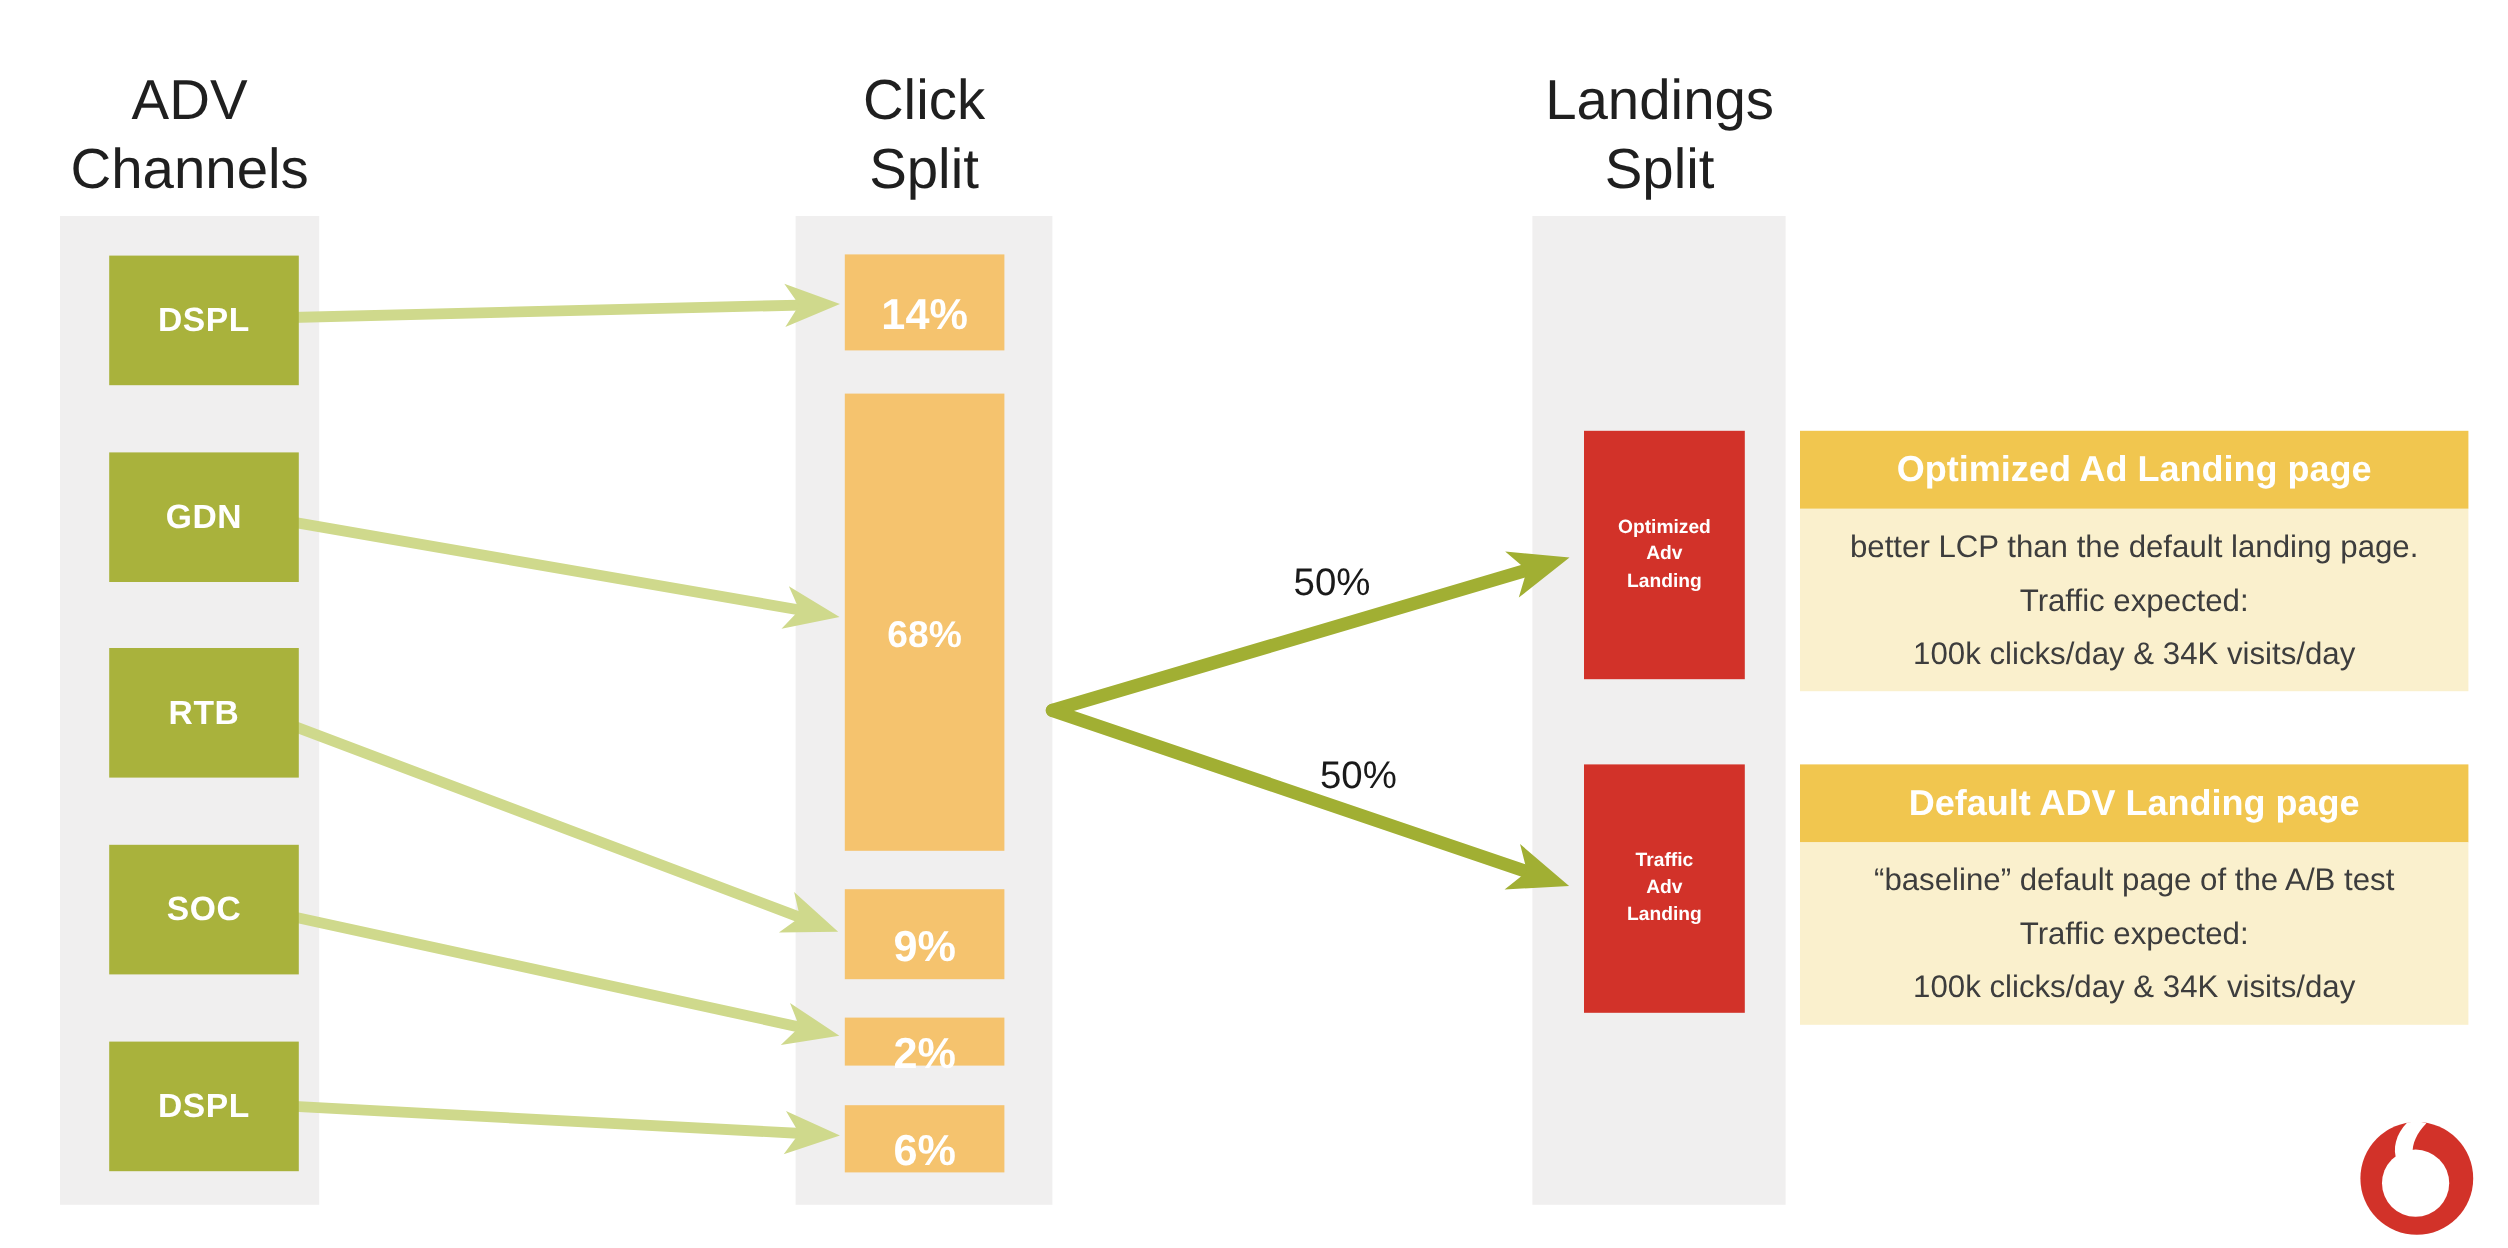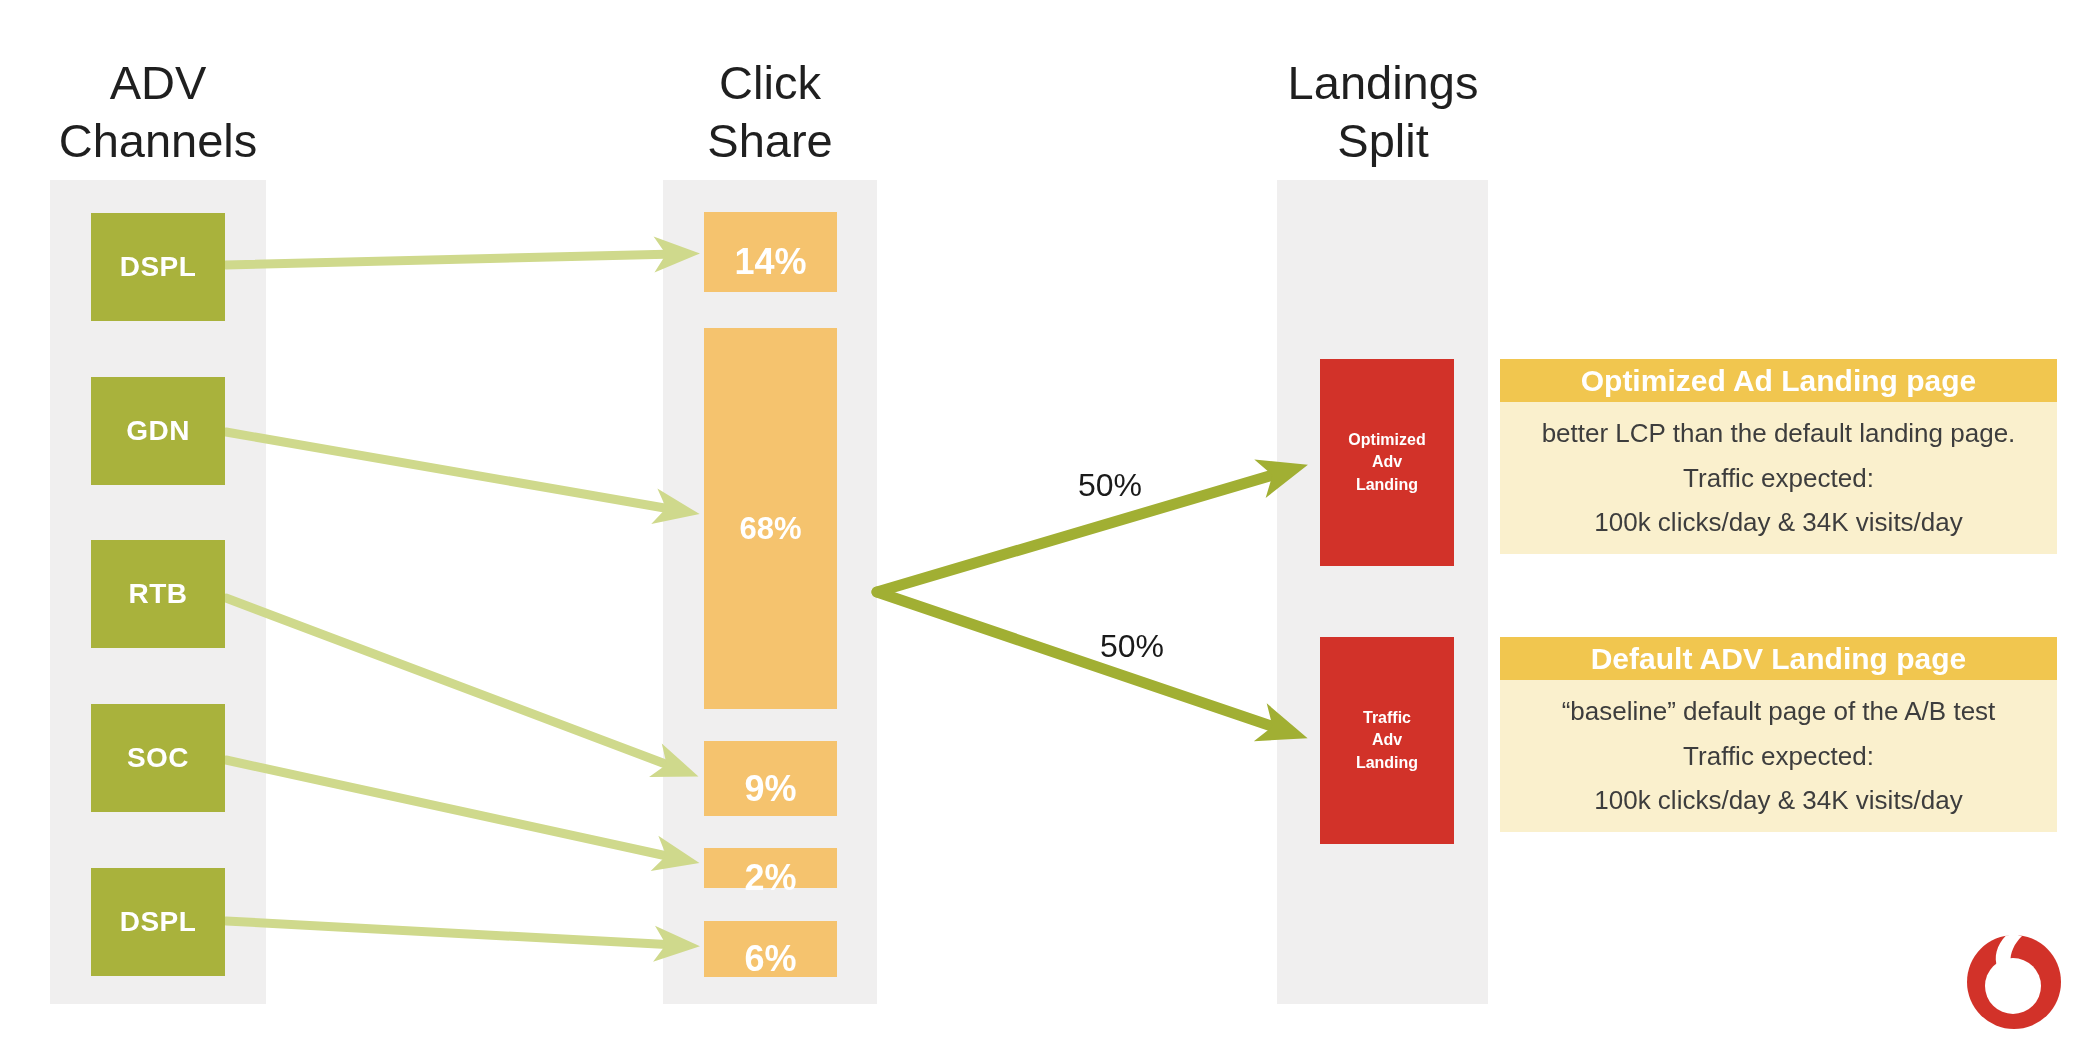--- a/index.html
+++ b/index.html
@@ -16,21 +16,21 @@
   .col-bg.c1{left:50px;width:216px;}
   .col-bg.c2{left:663px;width:214px;}
   .col-bg.c3{left:1277px;width:211px;}
 
   .col-title{position:absolute;top:54px;width:300px;text-align:center;
     font-size:47px;line-height:58px;color:var(--title_text);white-space:pre-line;font-weight:400;}
   .col-title.t1{left:8px;}
   .col-title.t2{left:620px;}
   .col-title.t3{left:1233px;}
 
-  .channel-box{position:absolute;left:91px;width:134px;height:108px;background:var(--channel_green);
+  .channel-box{position:absolute;left:91px;width:158px;height:108px;background:var(--channel_green);
     display:flex;align-items:center;justify-content:center;}
   .channel-box span{color:var(--label_white);font-weight:bold;font-size:28px;letter-spacing:.5px;}
   .ch1{top:213px;} .ch2{top:377px;} .ch3{top:540px;} .ch4{top:704px;} .ch5{top:868px;}
 
   .share-box{position:absolute;left:704px;width:133px;background:var(--share_orange);
     display:flex;align-items:center;justify-content:center;}
   .share-box span{color:var(--label_white);font-weight:bold;font-size:36px;margin-top:20px;}
   .s1{top:212px;height:80px;}
   .s2{top:328px;height:381px;} .s2 span{font-size:31px;}
   .s3{top:741px;height:75px;}
@@ -41,21 +41,21 @@
     display:flex;align-items:center;justify-content:center;text-align:center;}
   .landing-box span{color:var(--label_white);font-weight:bold;font-size:16px;line-height:1.38;white-space:pre-line;}
   .l1{top:359px;} .l2{top:637px;}
 
   .split-label{position:absolute;width:110px;text-align:center;
     font-size:32px;color:#1a1a1a;font-weight:400;}
   .p1{left:1055px;top:467px;} .p2{left:1077px;top:628px;}
 
   .card{position:absolute;left:1500px;width:557px;}
   .card.k1{top:359px;} .card.k2{top:637px;}
-  .card-header{height:43px;background:var(--card_header_gold);display:flex;align-items:center;justify-content:center;}
+  .card-header{height:65px;background:var(--card_header_gold);display:flex;align-items:center;justify-content:center;}
   .card-header span{color:var(--label_white);font-weight:bold;font-size:30px;}
   .card-body{height:152px;background:var(--card_body_cream);display:flex;flex-direction:column;
     justify-content:space-evenly;padding:2px 28px;box-sizing:border-box;}
   .card-line{text-align:center;font-size:26px;color:var(--body_text);}
 
   .overlay{position:absolute;left:0;top:0;width:2090px;height:1040px;pointer-events:none;}
   .pale-line{stroke:var(--arrow_pale);stroke-width:9;stroke-linecap:round;fill:none;}
   .olive-line{stroke:var(--arrow_olive);stroke-width:11;stroke-linecap:round;fill:none;}
   .pale-head{fill:var(--arrow_pale);}
   .olive-head{fill:var(--arrow_olive);}
@@ -68,21 +68,21 @@
 
 <div class="canvas">
 
   <div class="col-bg c1"></div>
   <div class="col-bg c2"></div>
   <div class="col-bg c3"></div>
 
   <div class="col-title t1">ADV
 Channels</div>
   <div class="col-title t2">Click
-Share</div>
+Split</div>
   <div class="col-title t3">Landings
 Split</div>
 
   <svg class="overlay" viewBox="0 0 2090 1040">
     <defs>
       <marker id="head-pale" markerUnits="userSpaceOnUse" markerWidth="50" markerHeight="44" refX="24" refY="22" orient="auto">
         <path class="pale-head" d="M2,4 L48,22 L2,40 L14,22 Z"></path>
       </marker>
       <marker id="head-olive" markerUnits="userSpaceOnUse" markerWidth="54" markerHeight="48" refX="26" refY="24" orient="auto">
         <path class="olive-head" d="M2,4 L52,24 L2,44 L15,24 Z"></path>

